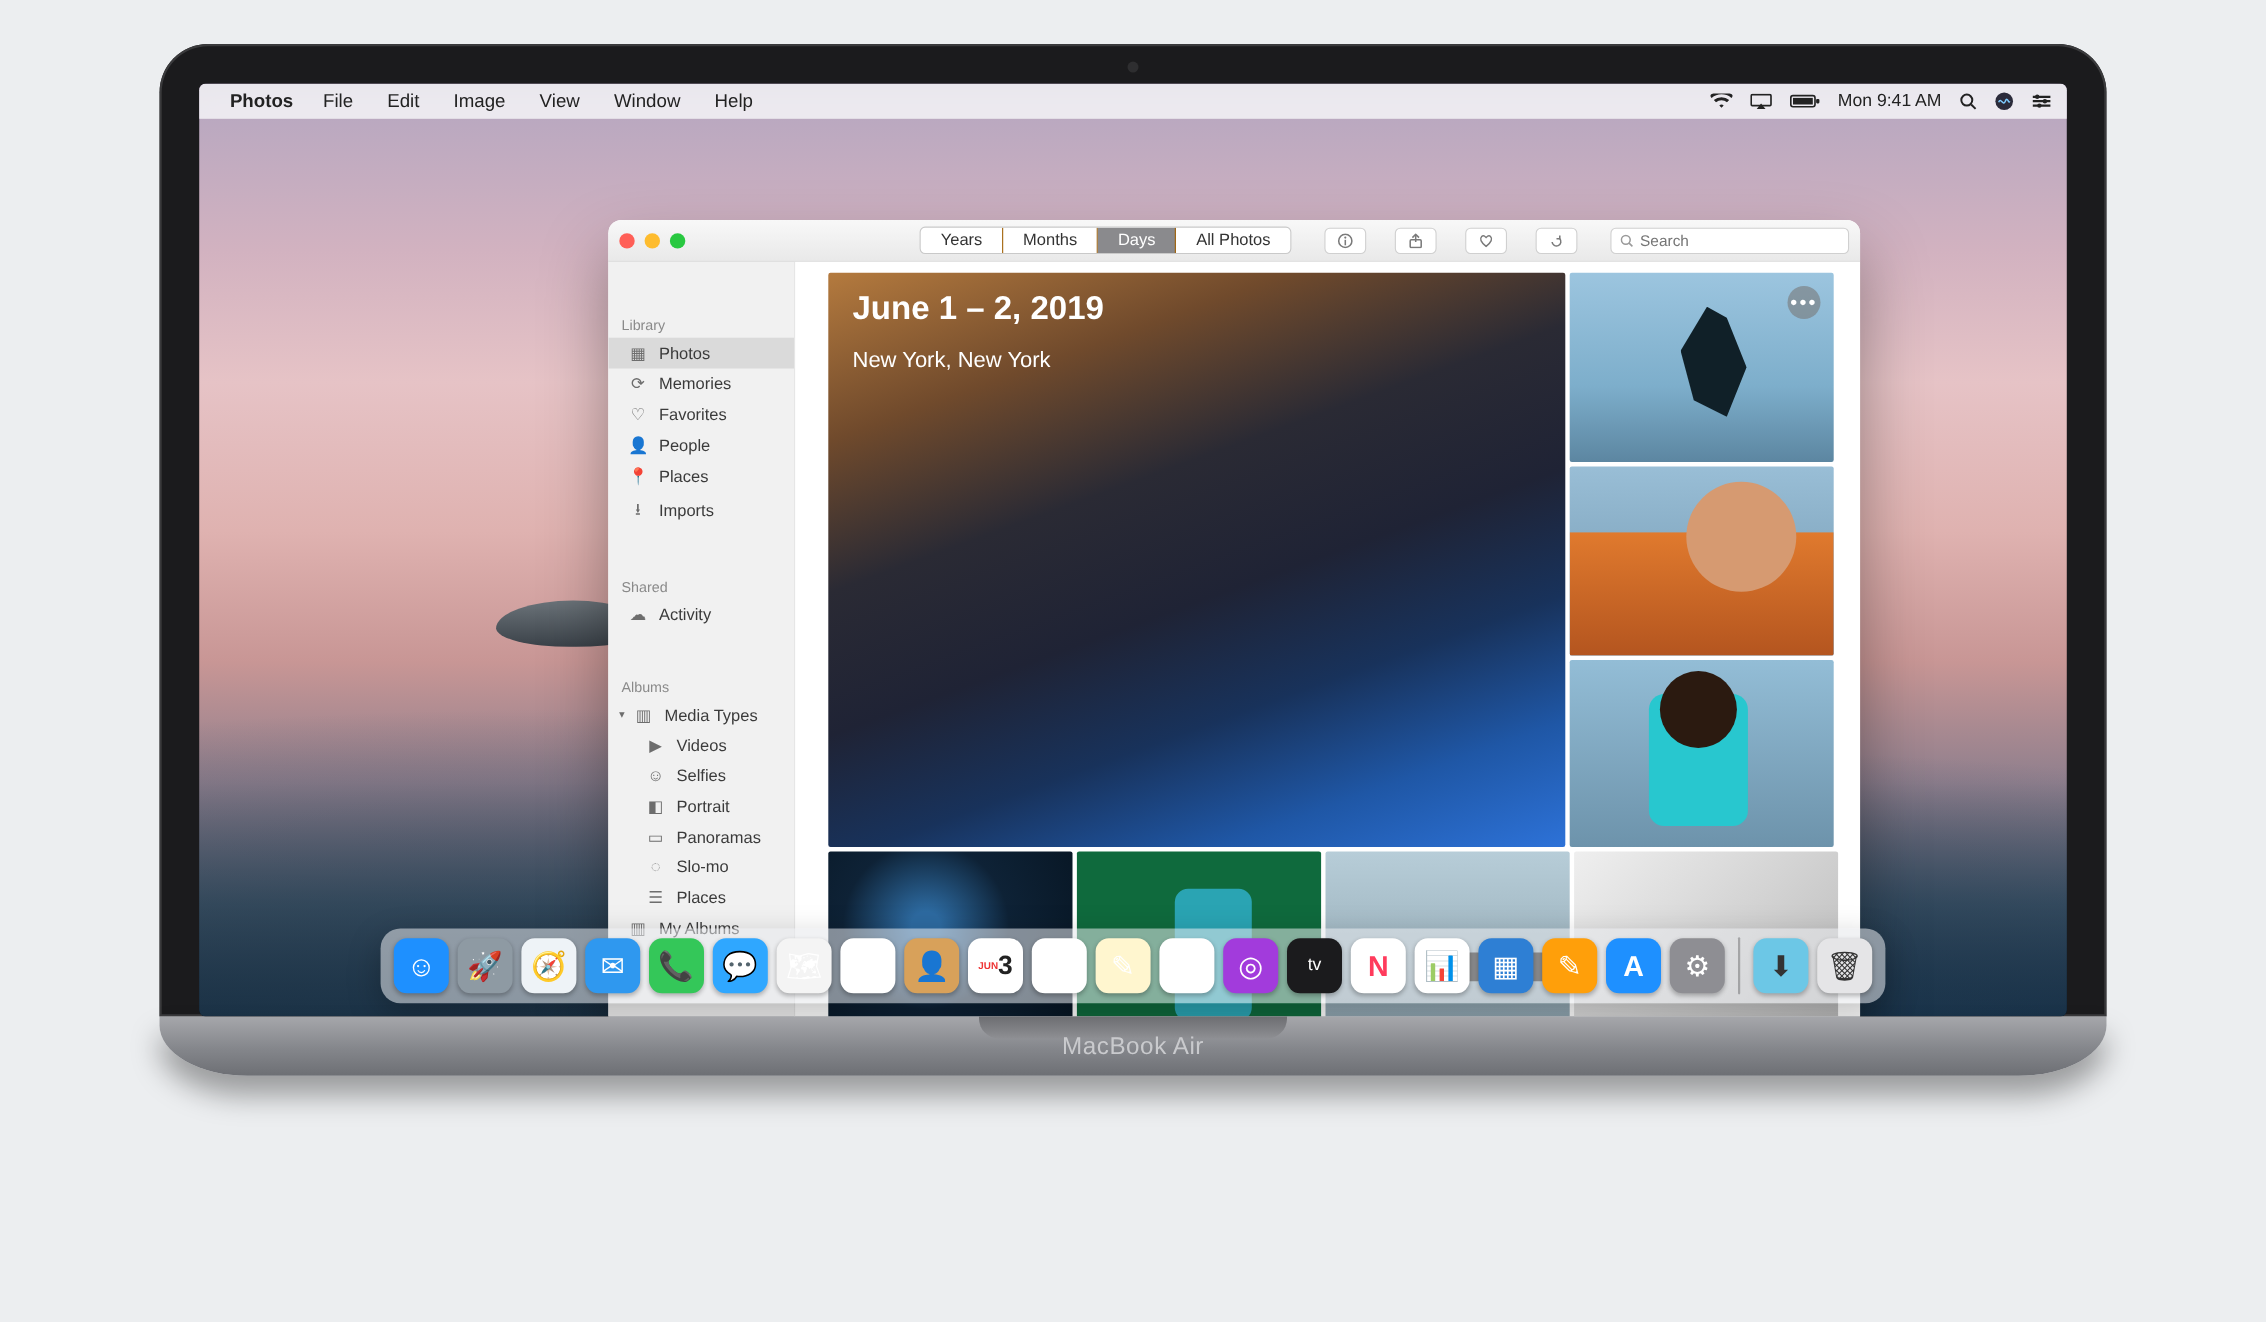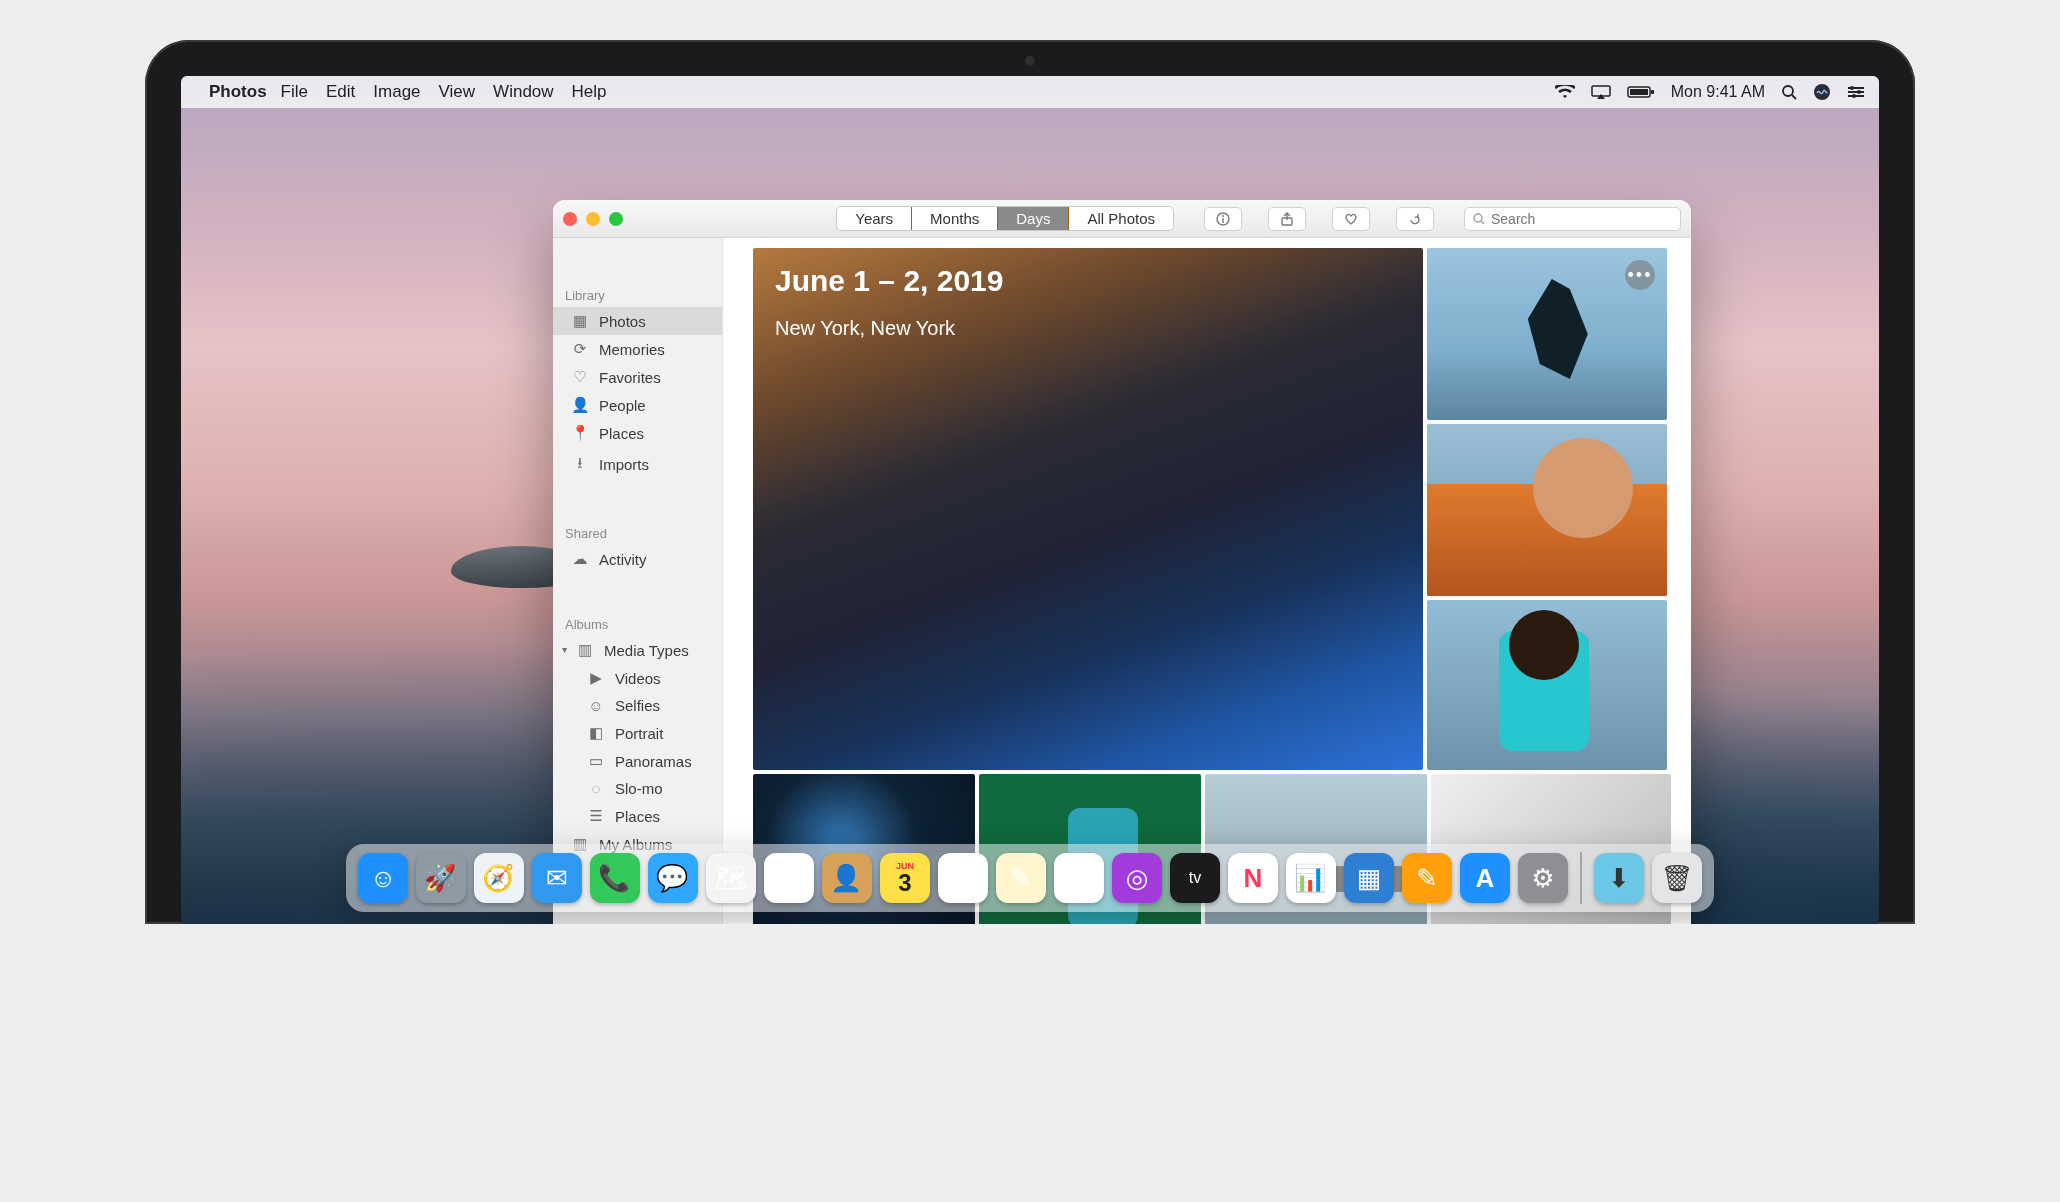--- a/index.html
+++ b/index.html
@@ -78,21 +78,21 @@
   .menubar {
     position:absolute; top:0; left:0; right:0; height:32px;
     background: rgba(245,245,247,0.85);
     display:flex; align-items:center;
     font-size:17px; color:#222;
     padding: 0 14px;
     backdrop-filter: blur(8px);
   }
   .menubar .apple { font-size:18px; margin-right:14px; }
   .menubar .app-name { font-weight:700; margin-right:14px; }
-  .menubar .m { margin-right:18px; cursor:default; }
+  .menubar .m { margin-right:18px; cursor:default;margin-left:13px; }
   .menubar .spacer { flex:1; }
   .menubar .status { margin-left:16px; display:flex; align-items:center; }
   .menubar svg { display:block; }
 
   
   .dock {
     position:absolute; bottom:12px; left:50%; transform:translateX(-50%);
     background: rgba(230,232,235,0.55);
     border-radius: 18px;
     padding: 8px 12px;
@@ -414,21 +414,21 @@
       <div class="dock" id="dock">
           <div class="app" style="background: rgb(30, 144, 255);">☺</div>
           <div class="app" style="background: rgb(142, 154, 163);">🚀</div>
           <div class="app" style="background: rgb(238, 243, 247);">🧭</div>
           <div class="app" style="background: rgb(47, 152, 239);">✉</div>
           <div class="app" style="background: rgb(52, 199, 89);">📞</div>
           <div class="app" style="background: rgb(47, 167, 255);">💬</div>
           <div class="app" style="background: rgb(244, 244, 244);">🗺</div>
           <div class="app" style="background: rgb(255, 255, 255);">✿</div>
           <div class="app" style="background: rgb(216, 161, 90);">👤</div>
-          <div class="app" style="background: #fde047; color: rgb(238, 51, 51); font-weight: 700; font-size: 22px; flex-direction: column;">
+          <div class="app" style="background: #ffffff; color: rgb(238, 51, 51); font-weight: 700; font-size: 22px; flex-direction: row;">
             <div style="font-size:9px;color:#e33;line-height:1">JUN</div>
             <div style="font-size:24px;color:#222;line-height:1">3</div>
           </div>
           <div class="app" style="background: rgb(255, 255, 255);">☰</div>
           <div class="app" style="background: rgb(255, 246, 207);">✎</div>
           <div class="app" style="background: rgb(255, 255, 255);">♪</div>
           <div class="app" style="background: rgb(162, 59, 220);">◎</div>
           <div class="app" style="background: rgb(27, 27, 29); color: rgb(255, 255, 255); font-size: 16px;">tv</div>
           <div class="app" style="background: rgb(255, 255, 255); color: rgb(255, 59, 92); font-weight: 800;">N</div>
           <div class="app" style="background: rgb(255, 255, 255);">📊</div>
@@ -436,13 +436,17 @@
           <div class="app" style="background: rgb(255, 159, 10);">✎</div>
           <div class="app" style="background: rgb(30, 144, 255); font-weight: 800;">A</div>
           <div class="app" style="background: rgb(142, 142, 147);">⚙</div>
           <div class="sep"></div>
           <div class="app" style="background: rgb(108, 199, 230); color: rgb(51, 51, 51);">⬇</div>
           <div class="app" style="background: rgb(229, 229, 231); color: rgb(51, 51, 51);">🗑</div>
         </div>
 
     </div>
   </div>
+  <div class="base">
+    <div class="notch"></div>
+    <div class="brand">MacBook Air</div>
+  </div>
 </div>
 
 </body></html>

